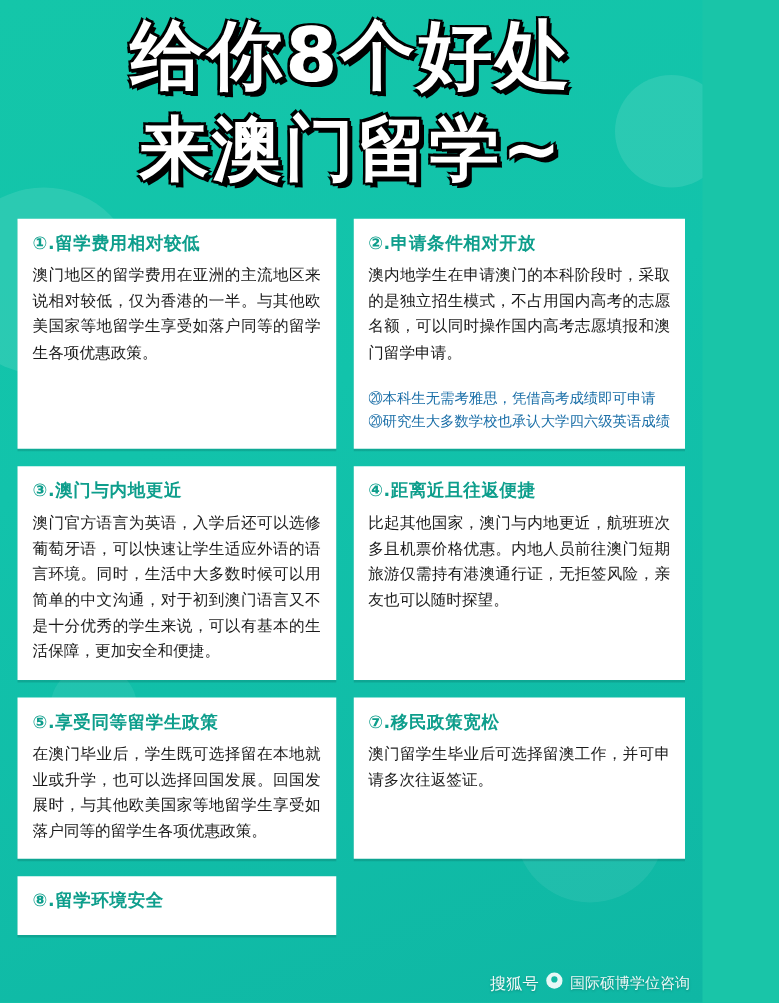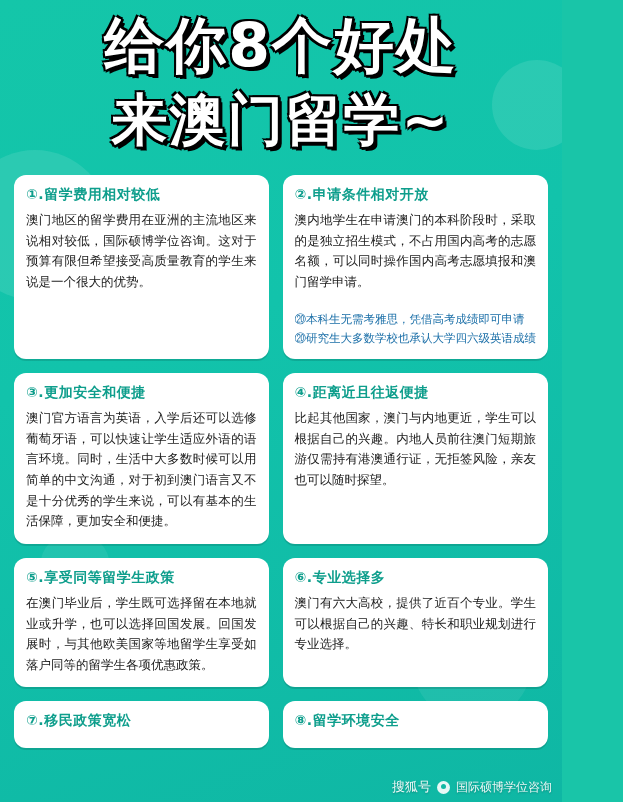--- a/index.html
+++ b/index.html
@@ -58,21 +58,21 @@
     z-index: 3;
     margin-top: 26px;
     padding: 0 14px;
     display: grid;
     grid-template-columns: 1fr 1fr;
     column-gap: 14px;
     row-gap: 14px;
   }
   .card {
     background: #ffffff;
-    border-radius: 12px;
+    border-radius: 0;
     padding: 11px 12px 12px 12px;
     box-shadow: 0 2px 0 rgba(0,0,0,0.12);
   }
   .card-head {
     font-family: "DejaVu Sans", "Liberation Sans", sans-serif;
     font-size: 14px;
     font-weight: bold;
     color: #0e9e8c;
     margin-bottom: 6px;
     letter-spacing: 0.5px;
@@ -93,21 +93,21 @@
   .sub-list div { white-space: nowrap; overflow: hidden; text-overflow: ellipsis; }
 
   .card.tall-1 { min-height: 136px; }
 
   .watermark {
     position: absolute;
     right: 10px;
     bottom: 6px;
     z-index: 5;
     display: flex;
-    align-items: center;
+    align-items: flex-start;
     gap: 6px;
     color: rgba(255,255,255,0.92);
     font-size: 12px;
     font-family: Liberation Sans, sans-serif;
     text-shadow: 0 1px 2px rgba(0,0,0,0.25);
   }
   .wm-logo {
     font-size: 13px;
     color: rgba(255,255,255,0.95);
   }
@@ -138,54 +138,51 @@
 
   <div class="title-area">
     <span class="title-line one">给你8个好处</span>
     <span class="title-line two">来澳门留学~</span>
   </div>
 
   <div class="grid">
 
     <div class="card tall-1">
       <div class="card-head">①.留学费用相对较低</div>
-      <div class="card-body">澳门地区的留学费用在亚洲的主流地区来说相对较低，国际硕博学位咨询。这对于预算有限但希望接受高质量教育的学生来说是一个很大的优势。</div>
+      <div class="card-body">澳门地区的留学费用在亚洲的主流地区来说相对较低，仅为香港的一半。与其他欧美国家等地留学生享受如落户同等的留学生各项优惠政策。</div>
     </div>
 
     <div class="card tall-1">
       <div class="card-head">②.申请条件相对开放</div>
       <div class="card-body">澳内地学生在申请澳门的本科阶段时，采取的是独立招生模式，不占用国内高考的志愿名额，可以同时操作国内高考志愿填报和澳门留学申请。</div>
       <div class="sub-list">
         <div>⑳本科生无需考雅思，凭借高考成绩即可申请</div>
         <div>⑳研究生大多数学校也承认大学四六级英语成绩</div>
       </div>
     </div>
 
     <div class="card">
-      <div class="card-head">③.更加安全和便捷</div>
+      <div class="card-head">③.澳门与内地更近</div>
       <div class="card-body">澳门官方语言为英语，入学后还可以选修葡萄牙语，可以快速让学生适应外语的语言环境。同时，生活中大多数时候可以用简单的中文沟通，对于初到澳门语言又不是十分优秀的学生来说，可以有基本的生活保障，更加安全和便捷。</div>
     </div>
 
     <div class="card">
       <div class="card-head">④.距离近且往返便捷</div>
-      <div class="card-body">比起其他国家，澳门与内地更近，学生可以根据自己的兴趣。内地人员前往澳门短期旅游仅需持有港澳通行证，无拒签风险，亲友也可以随时探望。</div>
+      <div class="card-body">比起其他国家，澳门与内地更近，航班班次多且机票价格优惠。内地人员前往澳门短期旅游仅需持有港澳通行证，无拒签风险，亲友也可以随时探望。</div>
     </div>
 
     <div class="card">
       <div class="card-head">⑤.享受同等留学生政策</div>
       <div class="card-body">在澳门毕业后，学生既可选择留在本地就业或升学，也可以选择回国发展。回国发展时，与其他欧美国家等地留学生享受如落户同等的留学生各项优惠政策。</div>
     </div>
 
-    <div class="card">
-      <div class="card-head">⑥.专业选择多</div>
-      <div class="card-body">澳门有六大高校，提供了近百个专业。学生可以根据自己的兴趣、特长和职业规划进行专业选择。</div>
-    </div>
 
     <div class="card">
       <div class="card-head">⑦.移民政策宽松</div>
+      <div class="card-body">澳门留学生毕业后可选择留澳工作，并可申请多次往返签证。</div>
     </div>
 
     <div class="card">
       <div class="card-head">⑧.留学环境安全</div>
     </div>
 
   </div>
 
   <div class="watermark">
     <span class="wm-logo">搜狐号</span>

